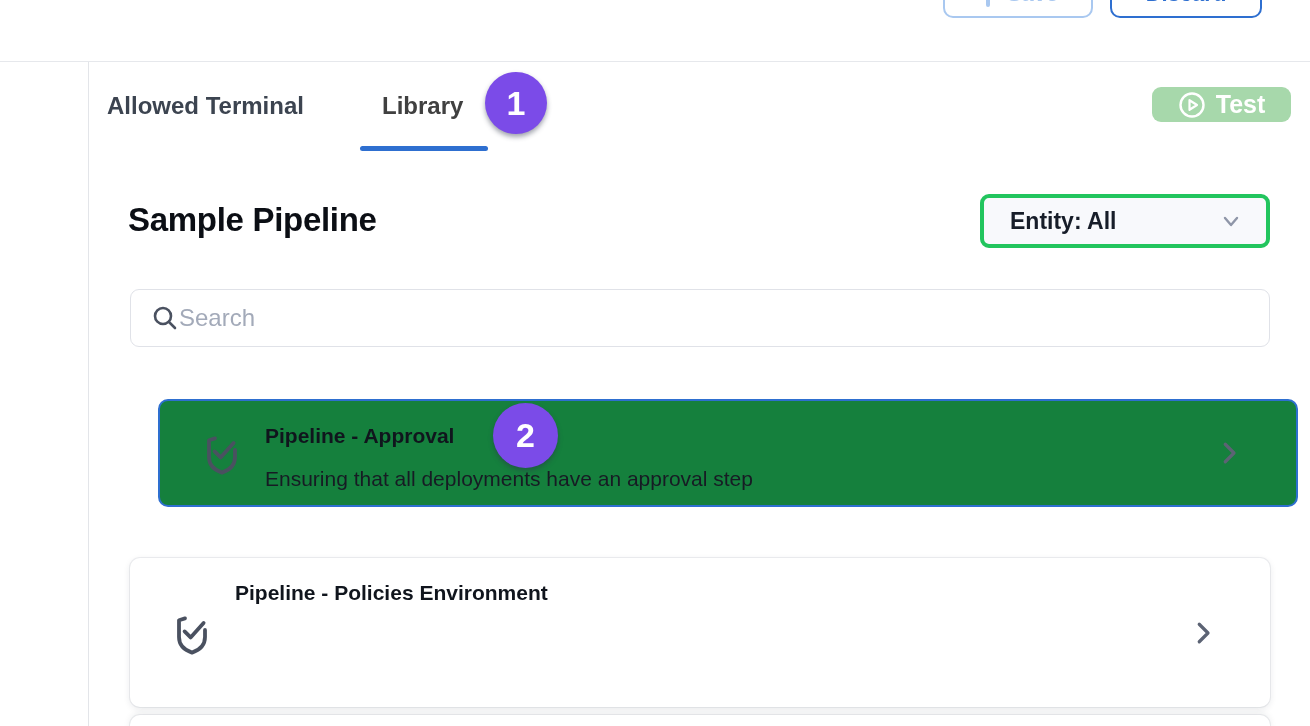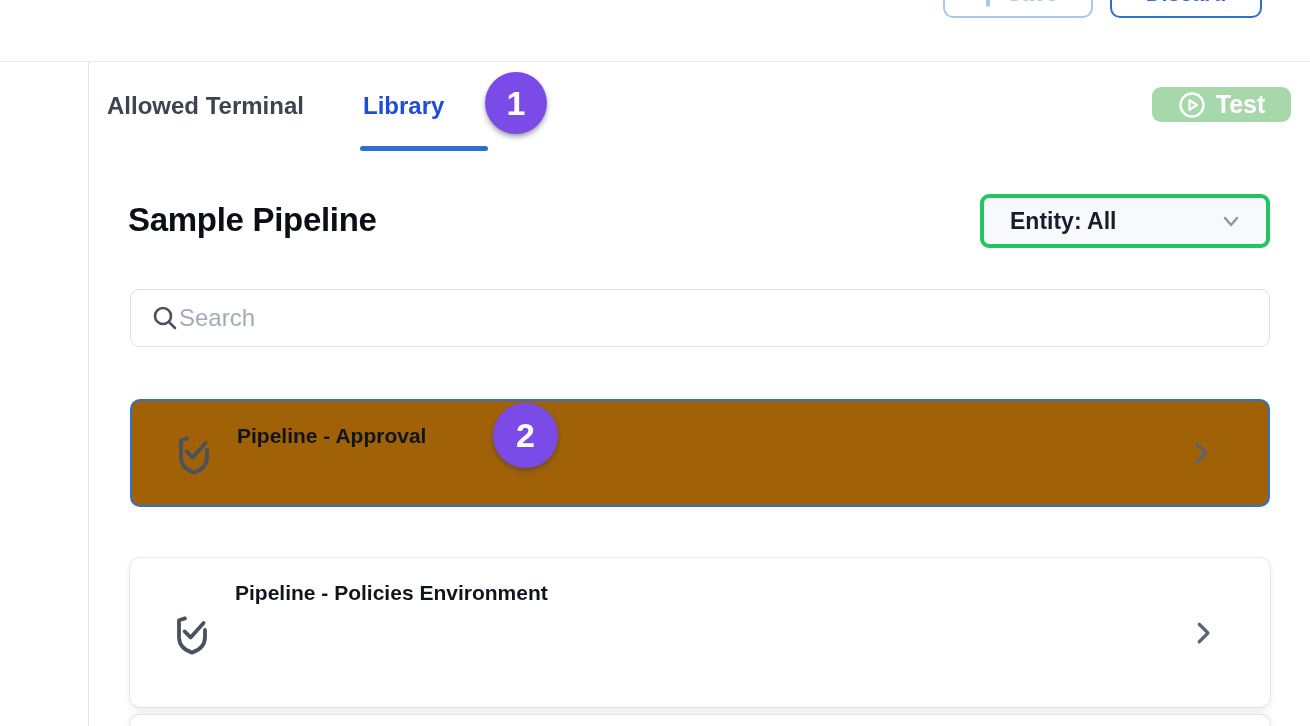--- a/index.html
+++ b/index.html
@@ -17,21 +17,21 @@
     gap:9px; font-size:22px; font-weight:700; cursor:pointer; }
   .tb-save { left:943px; width:150px; border:2.5px solid #a9c8f0; color:#a9c8f0; }
   .tb-discard { left:1110px; width:152px; border:2.5px solid #2e6fd0; color:#2e6fd0; }
 
   
   .left-divider { position:absolute; left:88px; top:62px; bottom:0; width:1px; background:#e3e5e9; }
 
   
   .tab { position:absolute; top:92px; font-size:24px; cursor:pointer; }
   .tab-testing { left:107px; font-weight:600; color:#3c4450; }
-  .tab-library { left:363px; font-weight:700; color:#1d4ed8; }
+  .tab-library { left:382px; font-weight:700; color:#404040; }
   .tab-underline { position:absolute; left:360px; top:146px; width:128px; height:5px;
     background:#2e6fd0; border-radius:3px; }
 
   
   .step-badge { position:absolute; border-radius:50%; background:#7b4be8; color:#fff;
     display:flex; align-items:center; justify-content:center; font-weight:700;
     box-shadow:0 3px 5px rgba(45,52,70,.45); z-index:8; }
   .step-1 { left:485px; top:72px; width:62px; height:62px; font-size:34px; }
   .step-2 { left:493px; top:403px; width:65px; height:65px; font-size:34px; }
 
@@ -54,21 +54,21 @@
   .search-box { position:absolute; left:130px; top:289px; width:1140px; height:58px;
     background:#fff; border:1px solid #e0e2e8; border-radius:9px;
     display:flex; align-items:center; padding:0 20px; }
   .search-box input { border:none; outline:none; flex:1; font-size:24px;
     color:#171d29; font-family:"Liberation Sans", sans-serif; background:transparent; }
   .search-box input::placeholder { color:#a3aab9; }
 
   
   .card { position:absolute; left:130px; width:1140px; background:#fff;
     border-radius:10px; cursor:pointer; }
-  .card-1 { top:399px; height:108px; border:2px solid #2e6fd0; background:#a16207; }
+  .card-1 { top:399px; height:108px; border:2px solid #2e6fd0; background:#15803d;margin-left:28px; }
   .card-2 { top:558px; height:149px;
     box-shadow:0 0 0 1px rgba(145,150,165,.14), 0 2px 7px rgba(30,35,55,.10); }
   .card-3 { top:715px; height:40px; border-radius:10px 10px 0 0;
     box-shadow:0 0 0 1px rgba(145,150,165,.14), 0 -2px 7px rgba(30,35,55,.08); }
 
   .card .shield { position:absolute; left:38px; top:50%; margin-top:-24px; }
   .card-text { position:absolute; left:105px; top:24px; }
   .card-title { font-size:21px; font-weight:700; color:#10151d; line-height:1.0; }
   .card-desc { font-size:21px; font-weight:400; color:#171b24; margin-top:21px; line-height:1.1; }
   .card .chev { position:absolute; right:52px; top:50%; margin-top:-15px; }
@@ -122,20 +122,21 @@
     <input type="text" placeholder="Search" style="">
   </div>
 
   <div class="card card-1">
     <svg class="shield" width="48" height="48" viewBox="0 0 24 24">
       <path d="M18.5 10.5 V14 c0 4.4 -2.9 6.6 -6.5 7.8 C8.4 20.6 5.5 18.4 5.5 14 V5.6 L8.5 4.7" fill="none" stroke="#4a5160" stroke-width="1.9" stroke-linecap="round" stroke-linejoin="round"></path>
       <path d="M8.3 11.2 l3 3 L17.8 7" fill="none" stroke="#4a5160" stroke-width="1.9" stroke-linecap="round" stroke-linejoin="round"></path>
     </svg>
     <div class="card-text">
       <div class="card-title">Pipeline - Approval</div>
+      <div class="card-desc">Ensuring that all deployments have an approval step</div>
     </div>
     <svg class="chev" width="30" height="30" viewBox="0 0 24 24">
       <polyline points="9,5 16,12 9,19" fill="none" stroke="#5c6374" stroke-width="2.6" stroke-linecap="round" stroke-linejoin="round"></polyline>
     </svg>
   </div>
 
   <div class="step-badge step-2">2</div>
 
   <div class="card card-2">
     <svg class="shield" width="48" height="48" viewBox="0 0 24 24">

